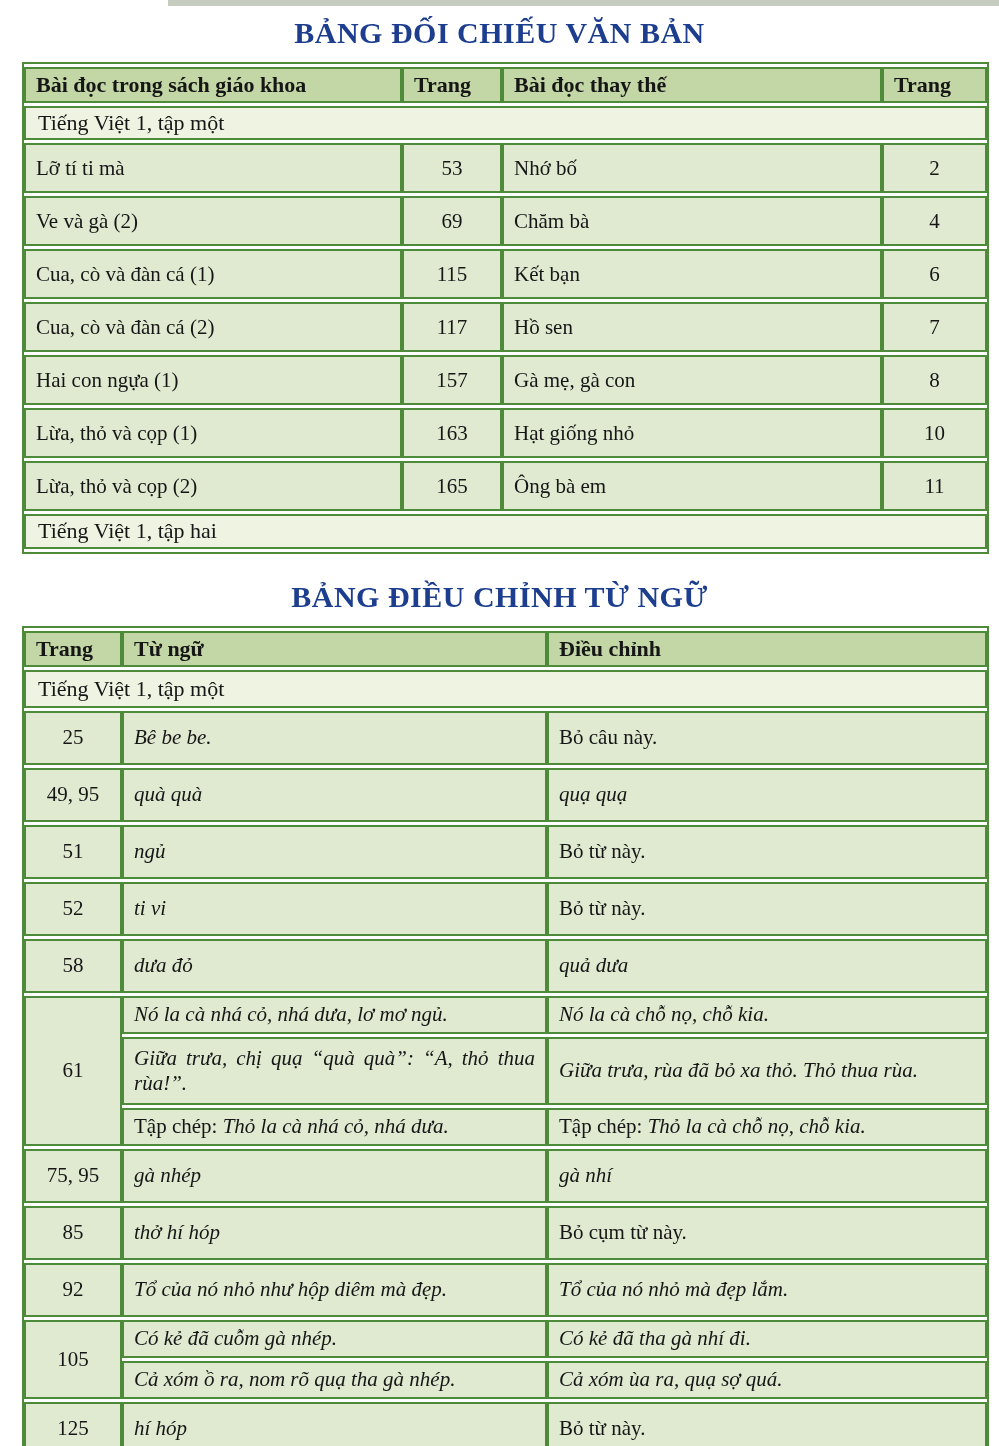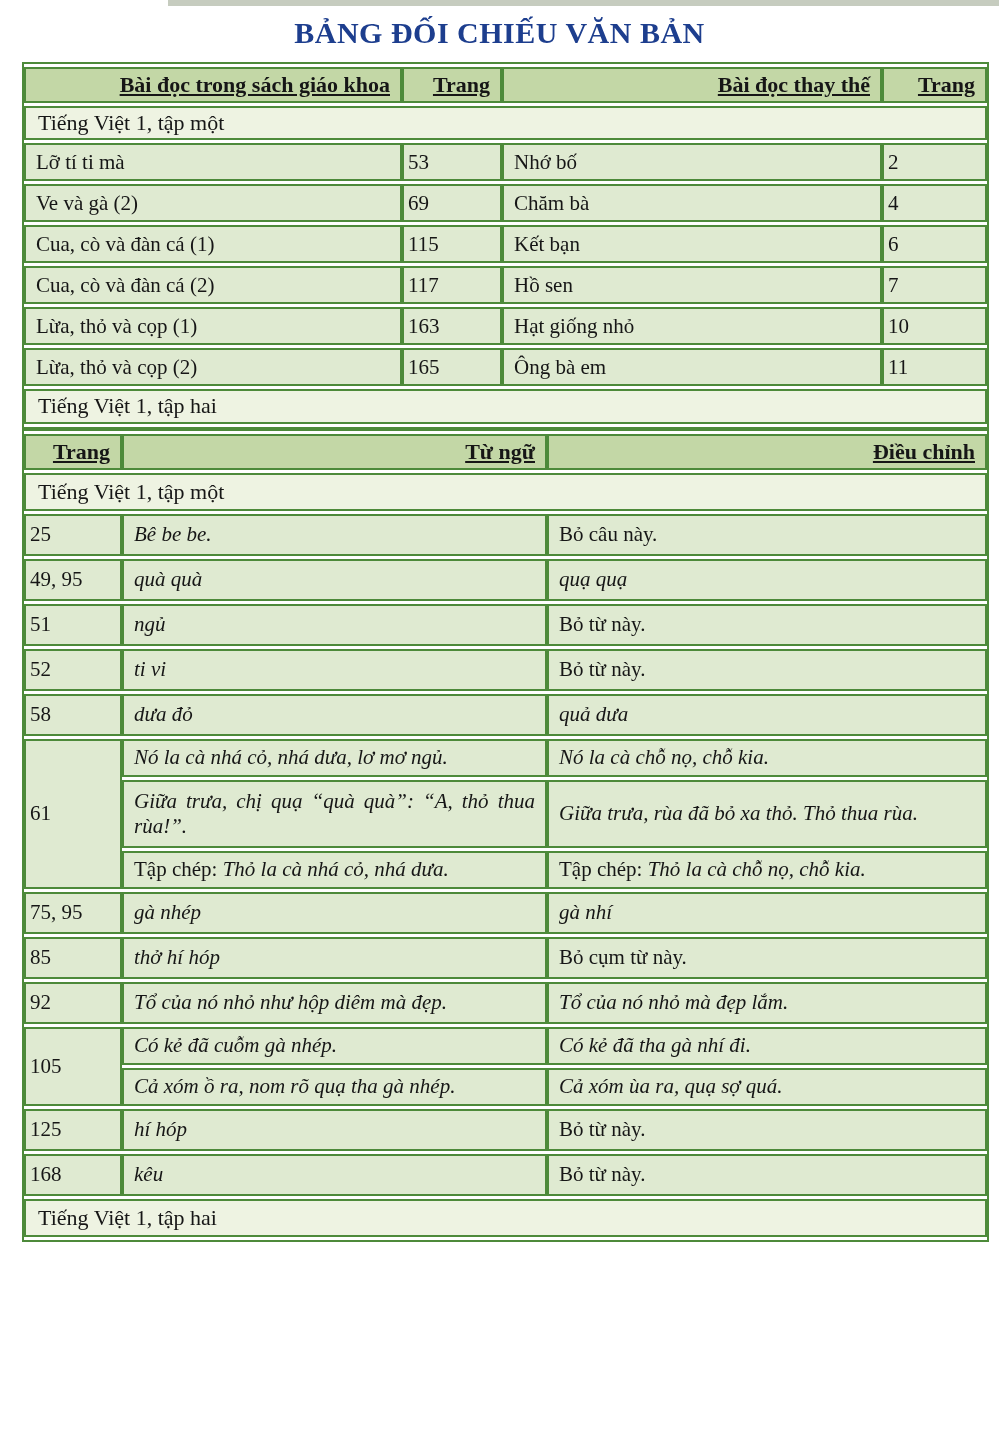--- a/index.html
+++ b/index.html
@@ -44,33 +44,32 @@
     background:#dfead1;
     font-size:21px;
     line-height:1.2;
     padding:2px 10px;
     vertical-align:middle;
     overflow:hidden;
   }
   .doc-table th {
     background:#c3d7a6;
     font-weight:bold;
-    text-align:right;
+    text-align:left;
     font-size:22px;
     height:28px;
-    text-decoration:underline;
   }
   td.section {
     background:#eef3e2;
     font-weight:normal;
     font-size:22px;
     height:32px;
     padding-left:12px;
   }
-  td.num { padding:4px 4px; }
+  td.num { text-align:center; padding:10px 4px; }
   .t1 td { height:26px; }
   .t2 td { height:30px; }
   .t2 tr.tall td { height:60px; }
   td.justify { text-align:justify; }
   .it { font-style:italic; }
   
   .t1c1{width:378px}.t1c2{width:100px}.t1c3{width:380px}.t1c4{width:105px}
   .t2c1{width:98px}.t2c2{width:425px}.t2c3{width:440px}
 </style>
 </head>
@@ -118,37 +117,44 @@
           <td>Kết bạn</td>
           <td class="num">6</td>
         </tr>
         <tr>
           <td>Cua, cò và đàn cá (2)</td>
           <td class="num">117</td>
           <td>Hồ sen</td>
           <td class="num">7</td>
         </tr>
         <tr>
+          <td>Hai con ngựa (1)</td>
+          <td class="num">157</td>
+          <td>Gà mẹ, gà con</td>
+          <td class="num">8</td>
+        </tr>
+        <tr>
           <td>Lừa, thỏ và cọp (1)</td>
           <td class="num">163</td>
           <td>Hạt giống nhỏ</td>
           <td class="num">10</td>
         </tr>
         <tr>
           <td>Lừa, thỏ và cọp (2)</td>
           <td class="num">165</td>
           <td>Ông bà em</td>
           <td class="num">11</td>
         </tr>
         <tr>
           <td class="section" colspan="4">Tiếng Việt 1, tập hai</td>
         </tr>
       </tbody>
   </table>
 
+  <h1 class="doc-title doc-title2">BẢNG ĐIỀU CHỈNH TỪ NGỮ</h1>
 
   <table class="doc-table t2">
     <colgroup>
       <col class="t2c1">
         <col class="t2c2">
         <col class="t2c3">
     </colgroup>
     <thead>
         <tr>
           <th>Trang</th>

